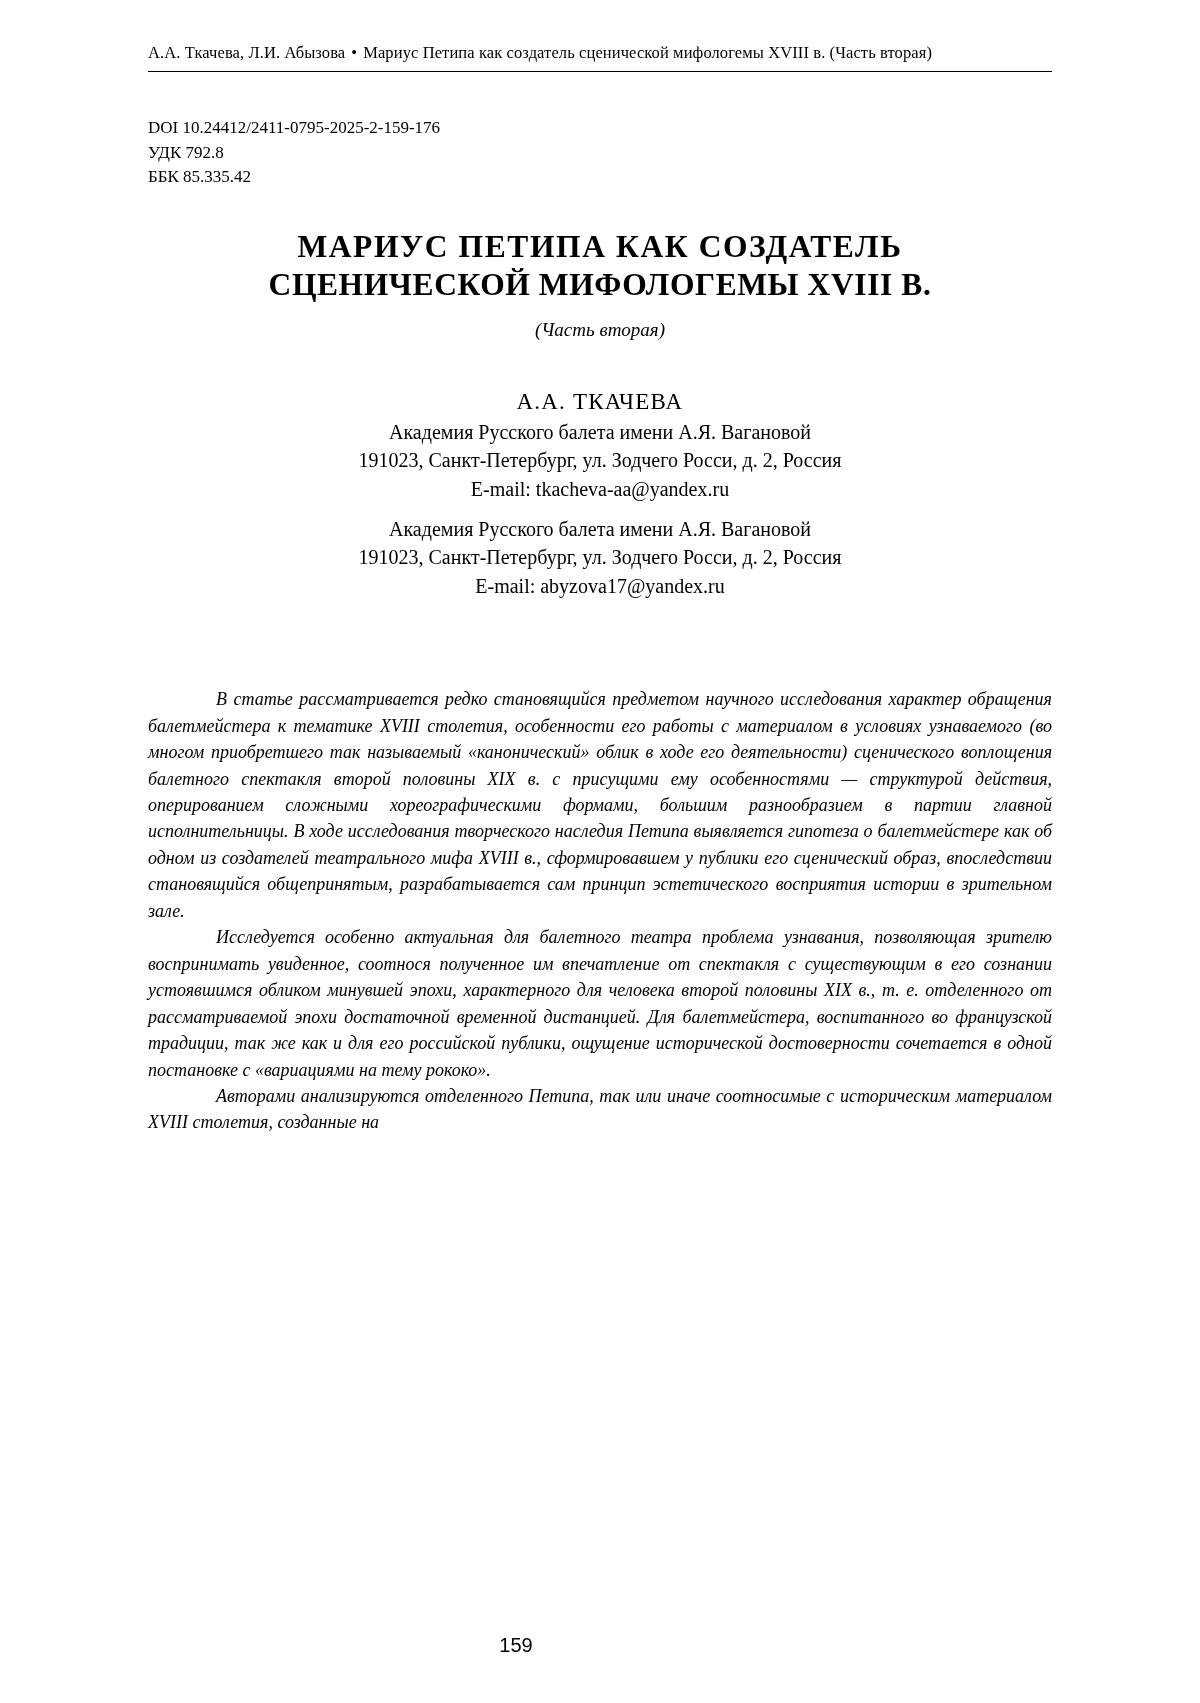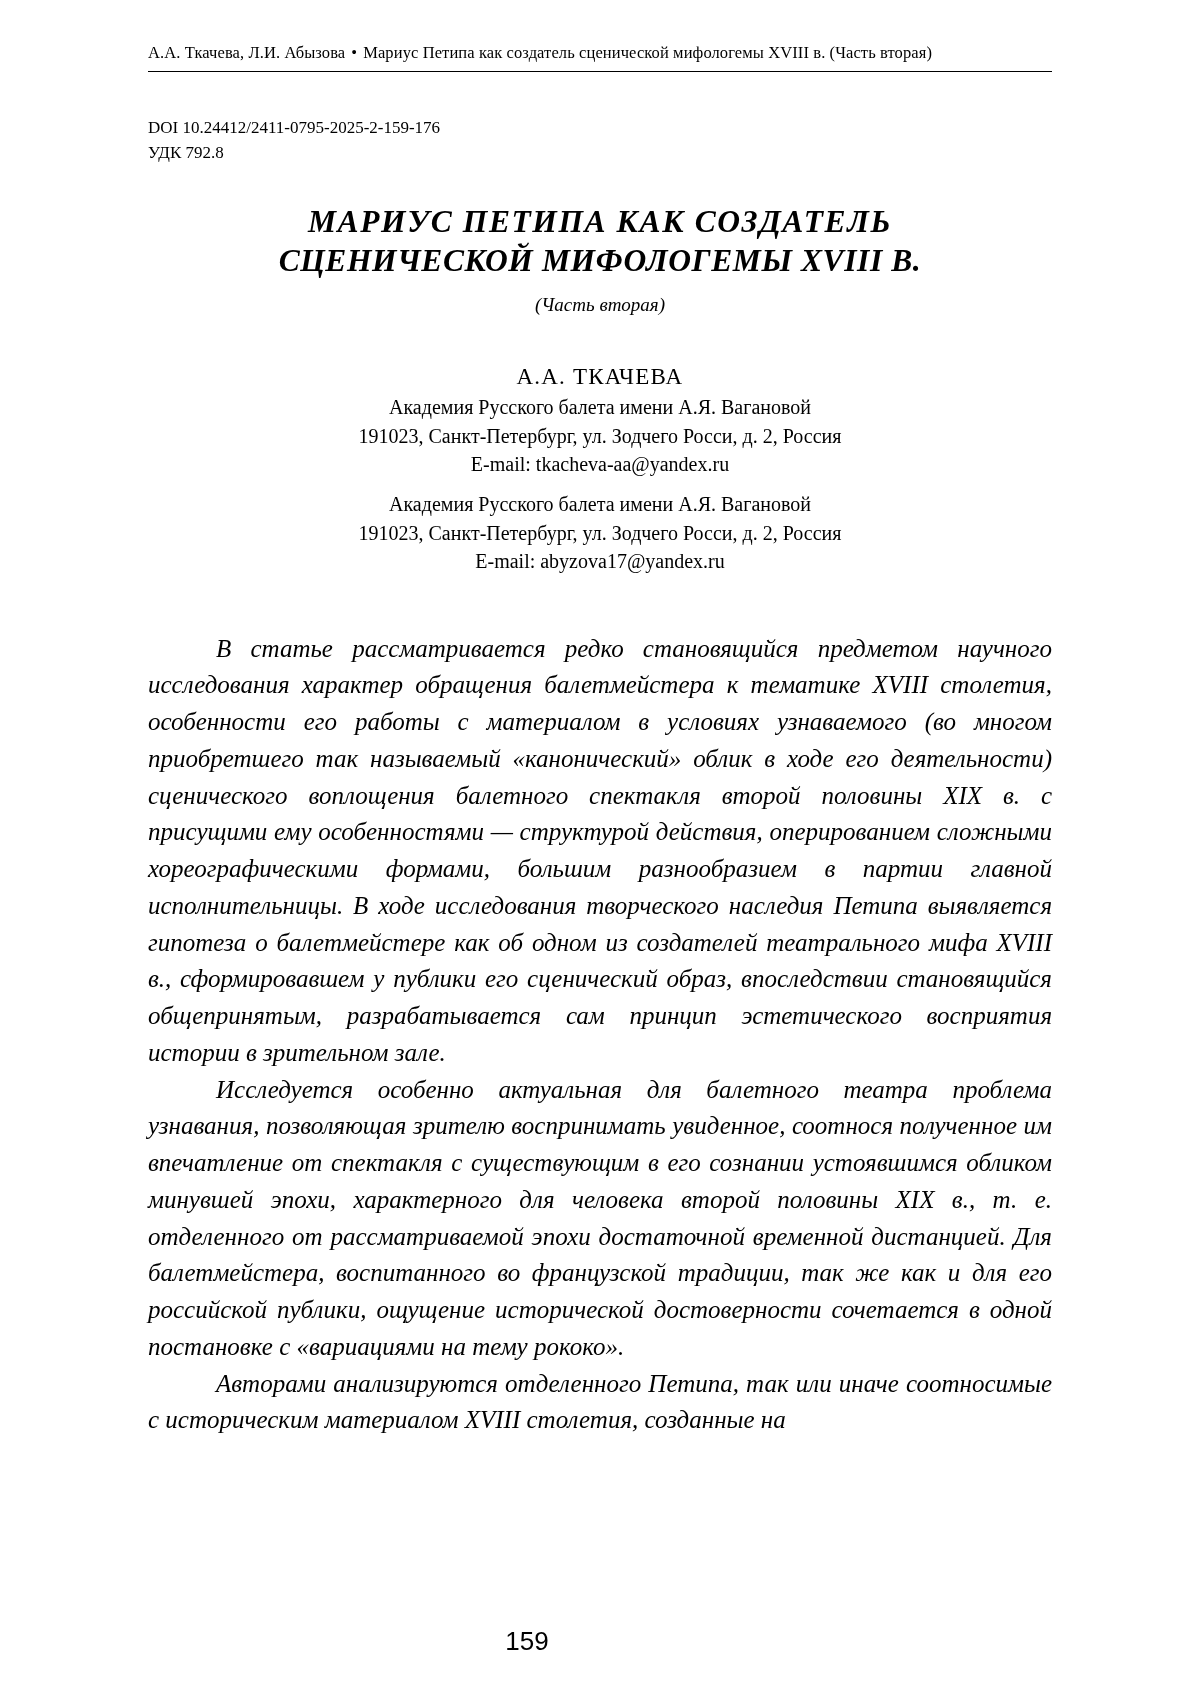--- a/index.html
+++ b/index.html
@@ -50,21 +50,20 @@
   .ids div { white-space: nowrap; }
 
   
   .title {
     margin-top: 38px;
     text-align: center;
     font-weight: bold;
     font-size: 31.5px;
     line-height: 1.22;
     letter-spacing: 0.6px;
-    font-style: italic;
   }
   .title .l1 { display: block; letter-spacing: 1.6px; }
   .title .l2 { display: block; letter-spacing: 0.6px; text-align: center; }
   .subtitle {
     margin-top: 14px;
     text-align: center;
     font-style: italic;
     font-size: 19px;
   }
 
@@ -79,54 +78,55 @@
     margin-bottom: 3px;
   }
   .author-line {
     font-size: 20px;
     line-height: 1.42;
   }
   .author-block + .author-block { margin-top: 12px; }
 
   
   .abstract {
-    margin-top: 55px;
+    margin-top: 86px;
     font-style: italic;
-    font-size: 25px;
+    font-size: 18px;
     line-height: 1.47;
     text-align: justify;
     text-justify: inter-word;
   }
   .abstract p { margin: 0; text-indent: 68px; }
   .abstract p + p { margin-top: 0; }
 
   
   .folio {
     position: absolute;
     bottom: 46px;
-    left: 11px;
+    left: 0;
     width: 1032px;
     text-align: center;
-    font-size: 26px;
+    font-size: 20px;
     font-family: "Liberation Sans", sans-serif;
   }
 </style>
 </head>
 <body>
 
 <div class="page">
 
   <div class="runhead">
     <span class="authors">А.А. Ткачева, Л.И. Абызова</span><span class="sep">•</span><span class="title-it">Мариус Петипа как создатель сценической мифологемы XVIII в. (Часть вторая)</span>
   </div>
   <hr class="runhead-rule">
 
   <div class="ids">
     <div>DOI 10.24412/2411-0795-2025-2-159-176</div>
     <div>УДК 792.8</div>
+    <div>ББК 85.335.42</div>
   </div>
 
   <div class="title">
     <span class="l1">МАРИУС  ПЕТИПА  КАК  СОЗДАТЕЛЬ</span>
     <span class="l2">СЦЕНИЧЕСКОЙ МИФОЛОГЕМЫ XVIII В.</span>
   </div>
   <div class="subtitle">(Часть вторая)</div>
 
   <div class="authors-block">
 

